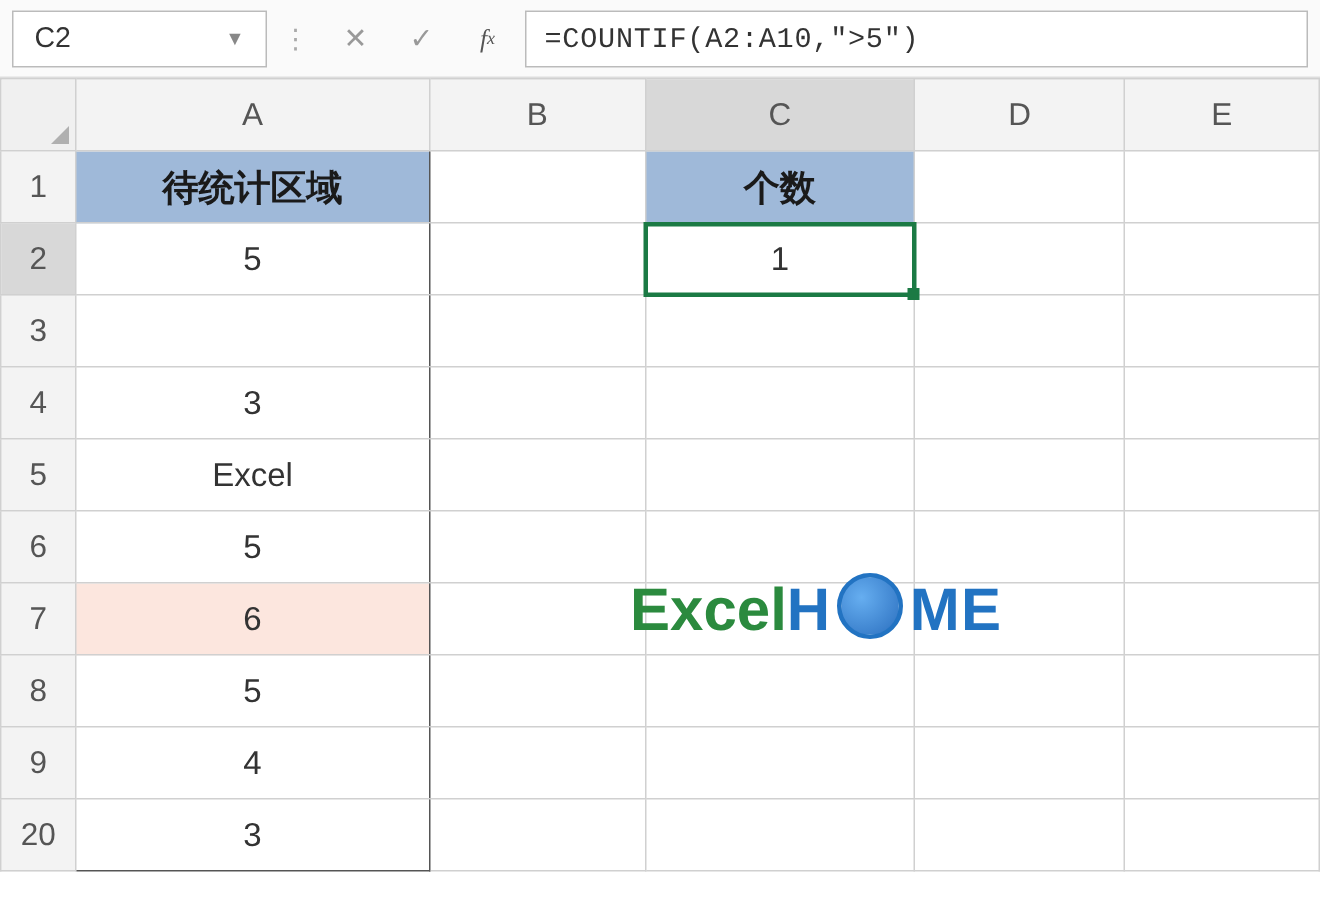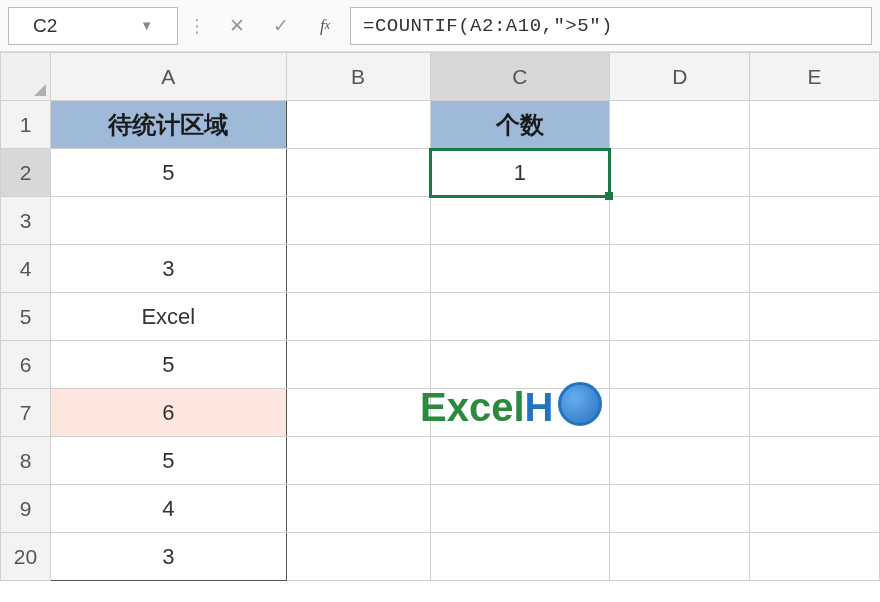--- a/index.html
+++ b/index.html
@@ -20,21 +20,21 @@
     gap: 6px;
   }
   .name-box {
     width: 170px;
     height: 38px;
     border: 1px solid #bbb;
     background: #fff;
     display: flex;
     align-items: center;
     justify-content: space-between;
-    padding: 0 24px;
+    padding: 0 14px;
     font-size: 19px;
     color: #333;
   }
   .name-box .dd {
     color: #888;
     font-size: 13px;
   }
   .fb-dots {
     color: #aaa;
     font-size: 18px;
@@ -290,14 +290,15 @@
     <td></td>
   </tr>
 </tbody>
     </table>
 
 <div class="watermark">
 
   <span class="excel">Excel</span>
   <span class="home">H</span>
   <span class="globe"></span>
+  <span class="home">ME</span>
 </div>
 </div>
 
 </body></html>

